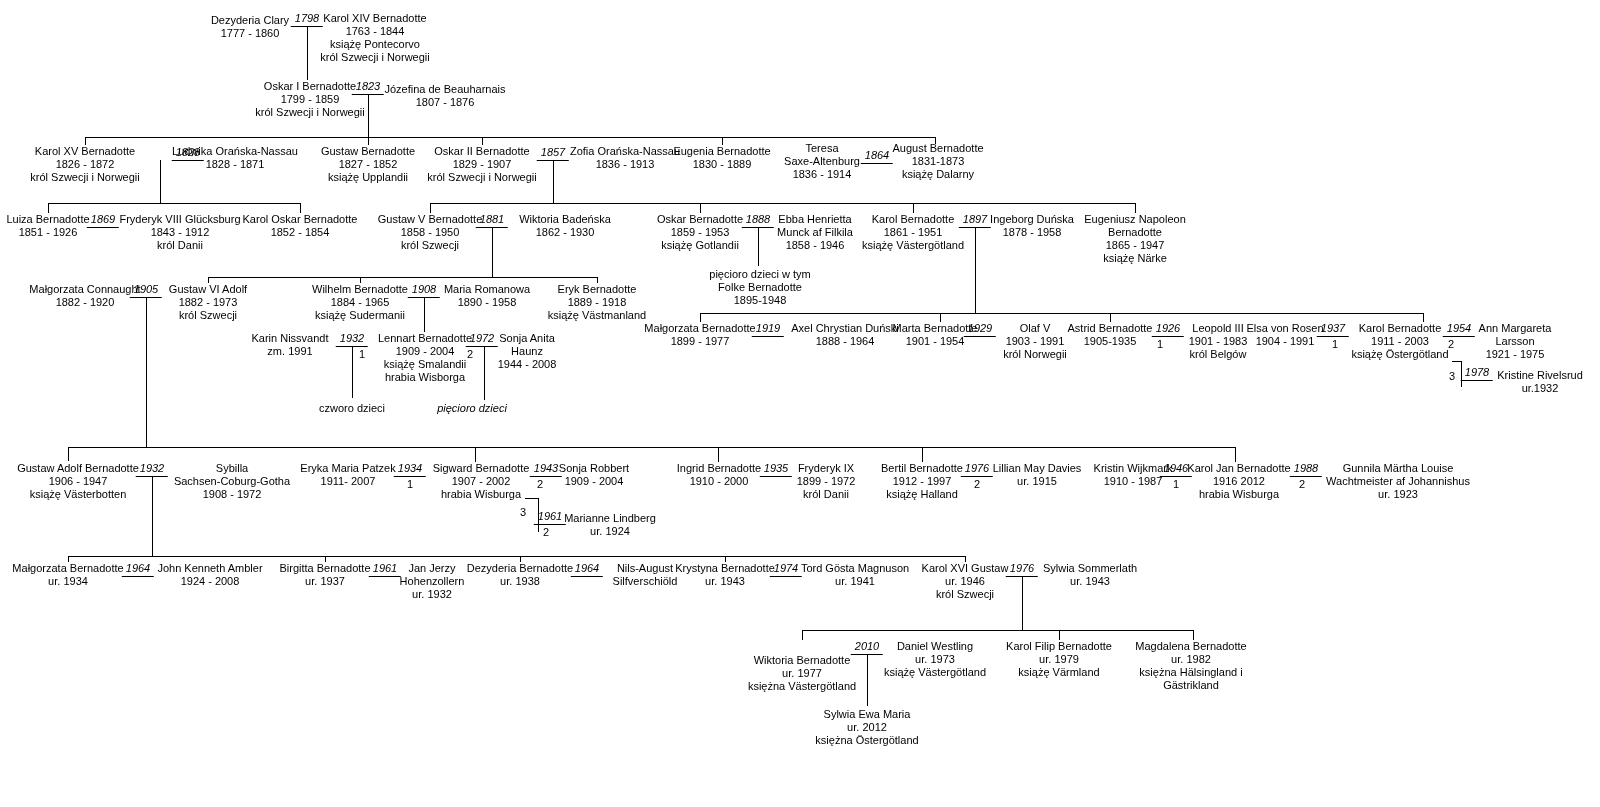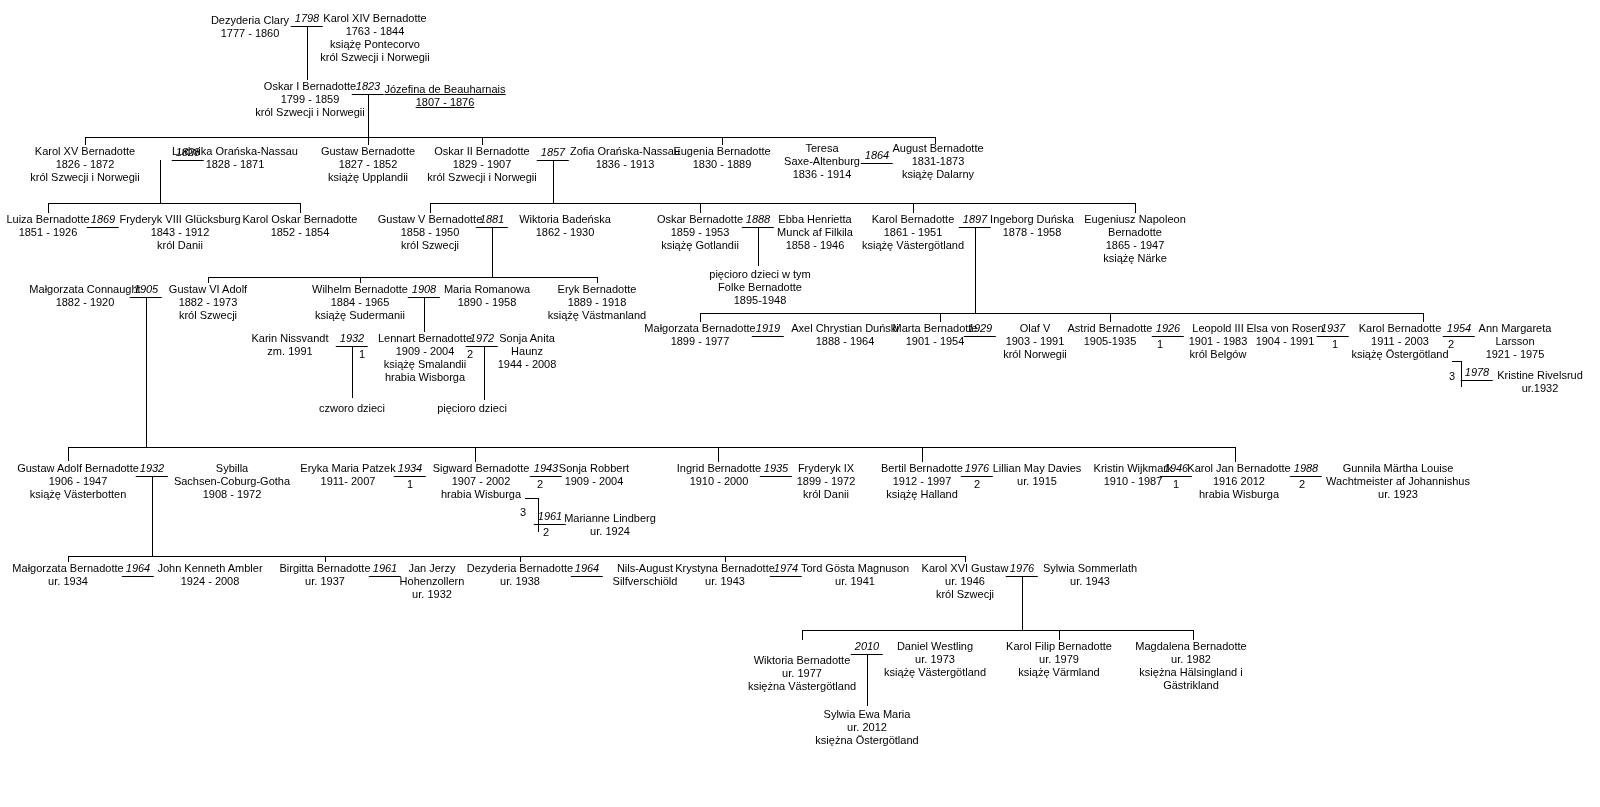--- a/index.html
+++ b/index.html
@@ -49,21 +49,21 @@
       <div>Karol XIV Bernadotte</div>
       <div>1763 - 1844</div>
       <div>książę  Pontecorvo</div>
       <div>król Szwecji i Norwegii</div>
     </div>
     <div class="node" style="left: 310px; top: 80px;">
       <div>Oskar I Bernadotte</div>
       <div>1799 - 1859</div>
       <div>król Szwecji i Norwegii</div>
     </div>
-    <div class="node" style="left: 445px; top: 83px; text-decoration: underline;">
+    <div class="node" style="left: 445px; top: 83px;">
       <div>Józefina de Beauharnais</div>
       <div>1807 - 1876</div>
     </div>
     <div class="node" style="left: 85px; top: 145px;">
       <div>Karol XV Bernadotte</div>
       <div>1826 - 1872</div>
       <div>król Szwecji i Norwegii</div>
     </div>
     <div class="node" style="left: 235px; top: 145px;">
       <div>Ludwika Orańska-Nassau</div>
@@ -227,21 +227,21 @@
       <div>hrabia Wisborga</div>
     </div>
     <div class="node" style="left: 527px; top: 332px;">
       <div>Sonja Anita</div>
       <div>Haunz</div>
       <div>1944 - 2008</div>
     </div>
     <div class="node" style="left: 352px; top: 402px;">
       <div>czworo dzieci</div>
     </div>
-    <div class="node" style="left: 472px; top: 402px;">
+    <div class="node" style="left: 472px; top: 402px; font-style: italic;">
       <div>pięcioro dzieci</div>
     </div>
     <div class="node" style="left: 78px; top: 462px;">
       <div>Gustaw Adolf Bernadotte</div>
       <div>1906 - 1947</div>
       <div>książę Västerbotten</div>
     </div>
     <div class="node" style="left: 232px; top: 462px;">
       <div>Sybilla</div>
       <div>Sachsen-Coburg-Gotha</div>

